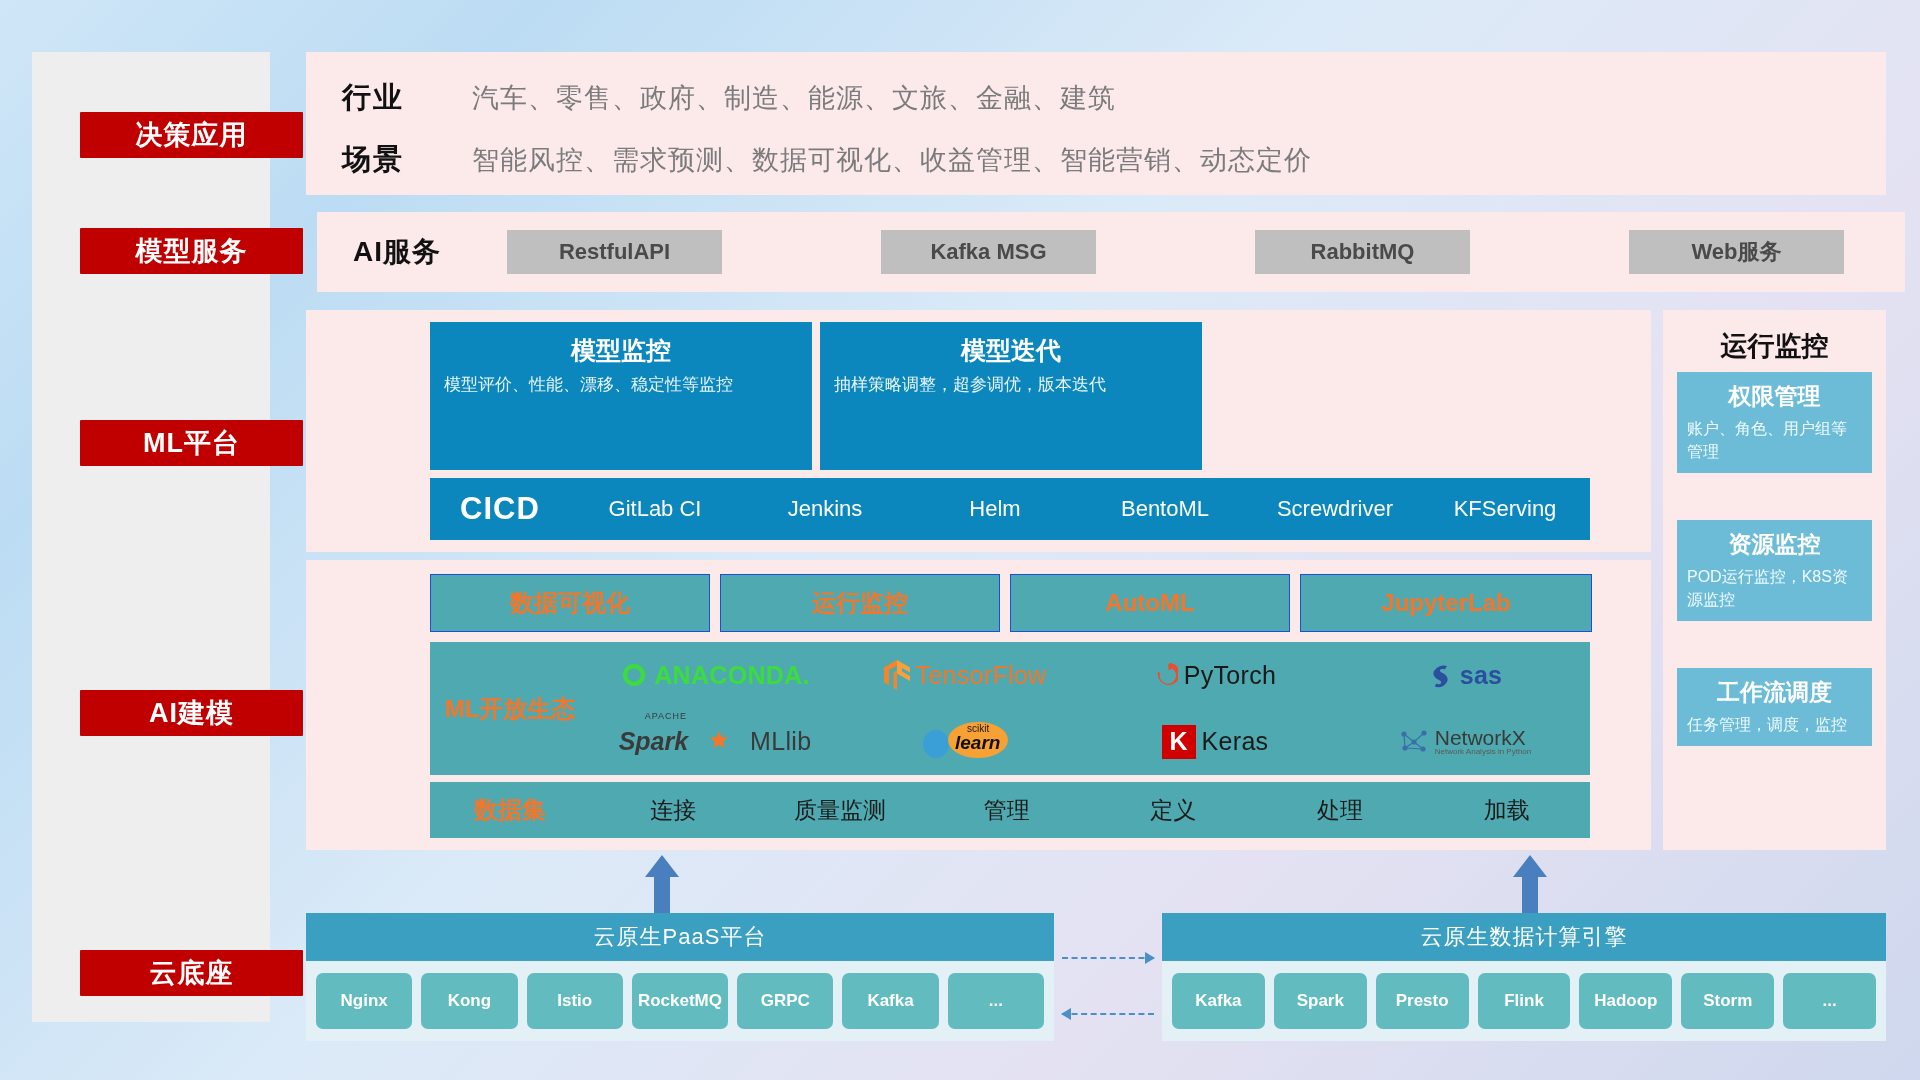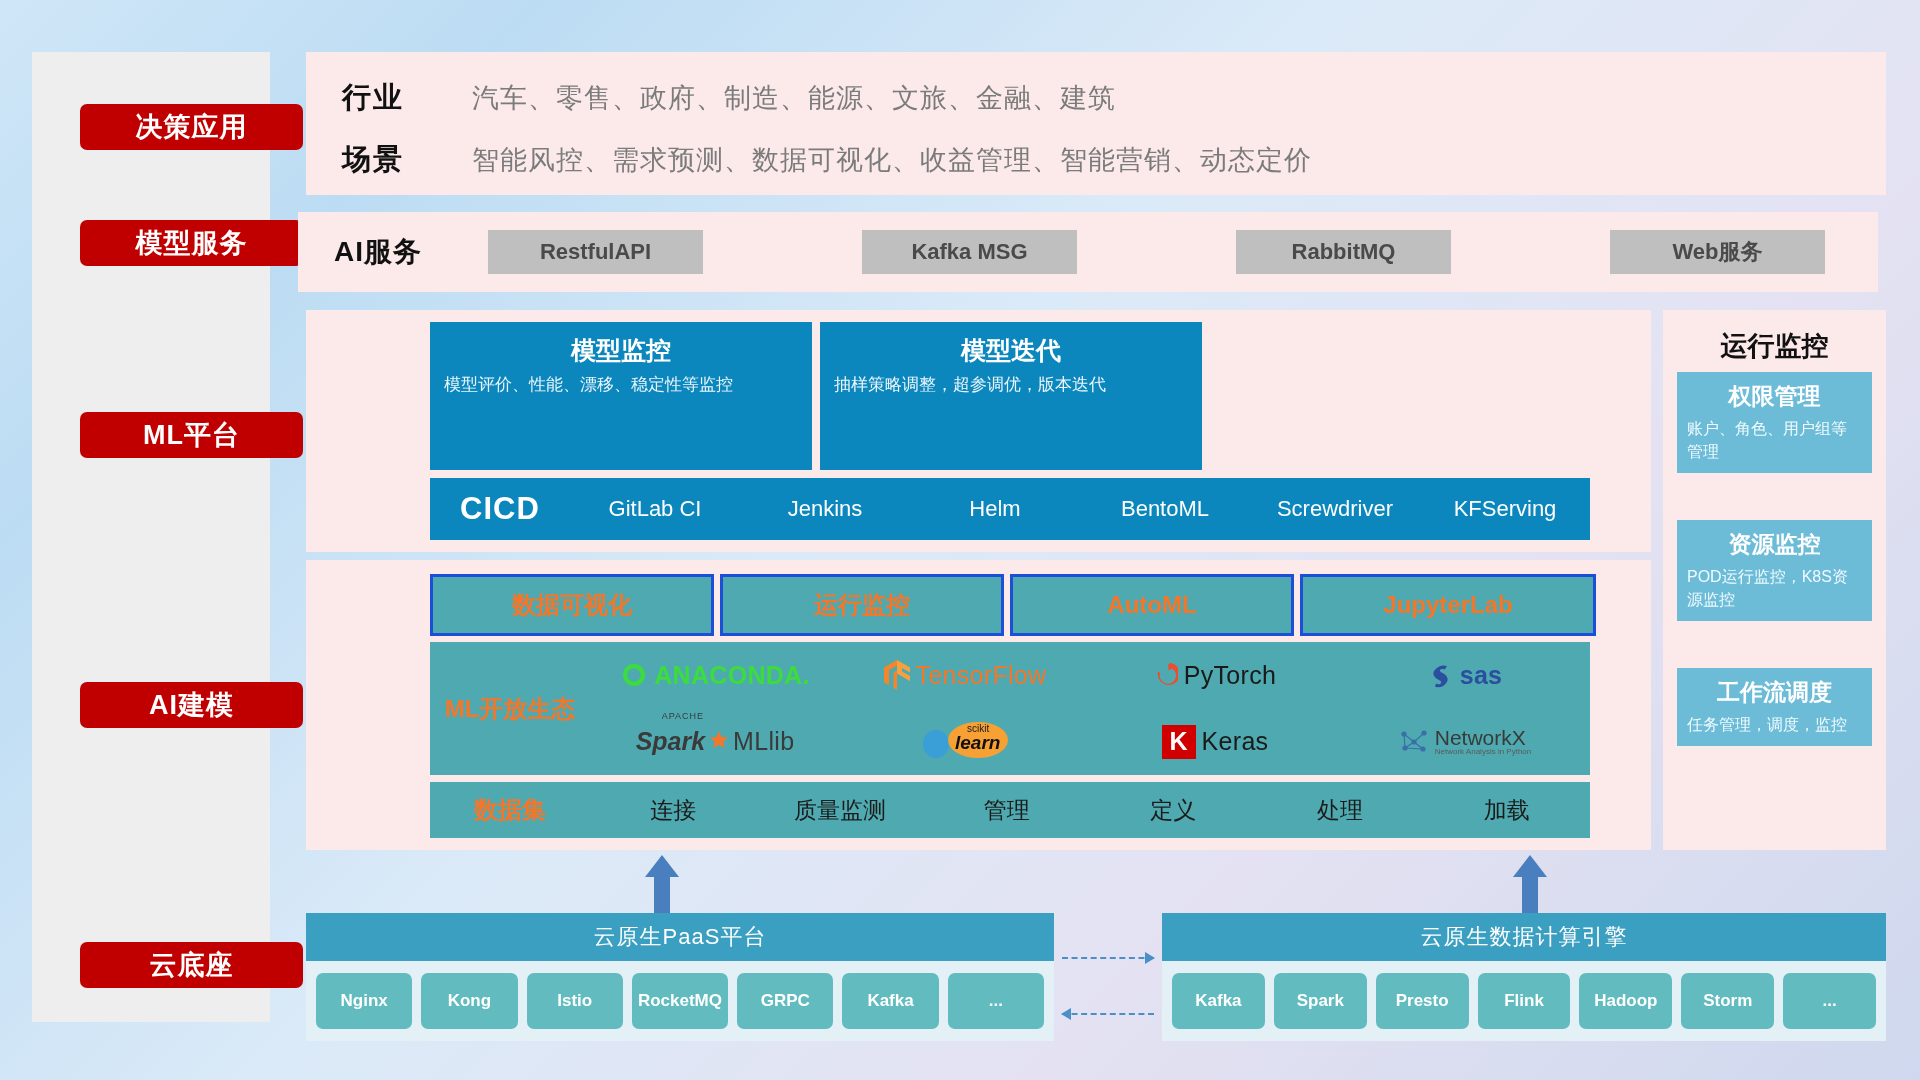--- a/index.html
+++ b/index.html
@@ -11,36 +11,36 @@
   }
   .stage{position:absolute;left:0;top:0;width:1920px;height:1080px;}
 
   
   .rail{
     position:absolute;left:32px;top:52px;width:238px;height:970px;
     background:#eeeeee;
   }
   .rail-chip{
     position:absolute;left:48px;width:223px;height:46px;
-    background:#c00000;border-radius:7px;color:#fff;
+    background:#c00000;border-radius:1px;color:#fff;
     font-size:27px;font-weight:bold;letter-spacing:1px;
-    display:flex;align-items:center;justify-content:center;
+    display:flex;align-items:center;justify-content:center;margin-top:8px;
   }
 
   
   .band{position:absolute;background:#fceaea;}
 
   
   #band-industry{left:306px;top:52px;width:1580px;height:143px;}
   .kv-row{position:absolute;display:flex;align-items:center;}
   .kv-key{width:130px;font-size:29px;font-weight:bold;color:#111;letter-spacing:2px;}
   .kv-val{font-size:27px;color:#7b7b7b;letter-spacing:1px;}
 
   
-  #band-ai{left:298px;top:212px;width:1580px;height:80px;}
+  #band-ai{left:317px;top:212px;width:1580px;height:80px;padding-left:8px;}
   .ai-title{position:absolute;left:36px;top:21px;font-size:28px;font-weight:bold;color:#111;letter-spacing:1px;}
   .ai-chip{
     position:absolute;top:18px;height:44px;width:215px;background:#bfbfbf;
     display:flex;align-items:center;justify-content:center;
     font-size:22px;font-weight:bold;color:#4a4a4a;
   }
 
   
   #band-mlops{left:306px;top:310px;width:1345px;height:242px;}
   .mlops-title{position:absolute;left:334px;top:103px;font-size:34px;font-weight:bold;color:#111;}
@@ -59,21 +59,21 @@
   }
   .cicd .tool{
     flex:1;color:#fff;font-size:22px;text-align:center;line-height:1.05;
     overflow:hidden;word-break:break-all;
   }
 
   
   #band-model{left:306px;top:560px;width:1345px;height:290px;}
   .model-title{position:absolute;left:318px;top:104px;font-size:30px;font-weight:bold;color:#111;line-height:1.3;text-align:left;}
   .tool-chip{
-    position:absolute;top:14px;height:56px;background:#4eaab0;border:3px solid #1d4ed8;
+    position:absolute;top:14px;height:56px;background:#4eaab0;border:1px solid #1d4ed8;
     display:flex;align-items:center;justify-content:center;
     color:#f4762a;font-size:24px;font-weight:bold;
   }
   .eco{
     position:absolute;left:124px;top:82px;width:1160px;height:133px;background:#4eaab0;
     display:flex;align-items:center;
   }
   .eco-label{width:160px;text-align:center;color:#f4762a;font-size:24px;font-weight:bold;flex:none;}
   .eco-grid{flex:1;display:grid;grid-template-columns:repeat(4,1fr);grid-template-rows:1fr 1fr;align-items:center;justify-items:center;height:100%;}
   .ds{
@@ -239,21 +239,21 @@
         </div>
 
         <div class="logo">
           <svg width="26" height="26" viewBox="0 0 26 26">
             <path d="M19 4a11 11 0 0 0-13 5c-1.8 4 1 7 4 8.5 2.3 1.1 3.6 2 3 3.4-.6 1.4-3 1.6-5 .6l-1 3.2a11 11 0 0 0 12-4.8c2-4-1-7.2-4.1-8.7-2.2-1-3.4-2-2.9-3.2.5-1.2 2.9-1.4 4.8-.6z" fill="#2b4f9e"></path>
           </svg>
           <span class="logo-txt" style="color:#2b4f9e;font-weight:bold">sas</span>
         </div>
 
         <div class="logo">
-          <div style="position:relative;display:flex;align-items:flex-end;gap:3px">
+          <div style="position:relative;display:flex;align-items:flex-end;gap:20px">
             <div style="position:absolute;left:26px;top:-16px;font-size:9px;color:#3a3a3a;letter-spacing:1px">APACHE</div>
             <div style="font-size:25px;font-weight:bold;font-style:italic;color:#3a3a3a">Spark</div>
             <svg width="22" height="22" viewBox="0 0 22 22" style="margin-bottom:4px">
               <path d="M11 1l2.6 6.1 6.4.5-4.9 4.2 1.5 6.3L11 14.7 5.4 18.1l1.5-6.3L2 7.6l6.4-.5z" fill="#f4762a"></path>
             </svg>
             <span class="logo-txt" style="color:#3a3a3a">MLlib</span>
           </div>
         </div>
 
         <div class="logo">

